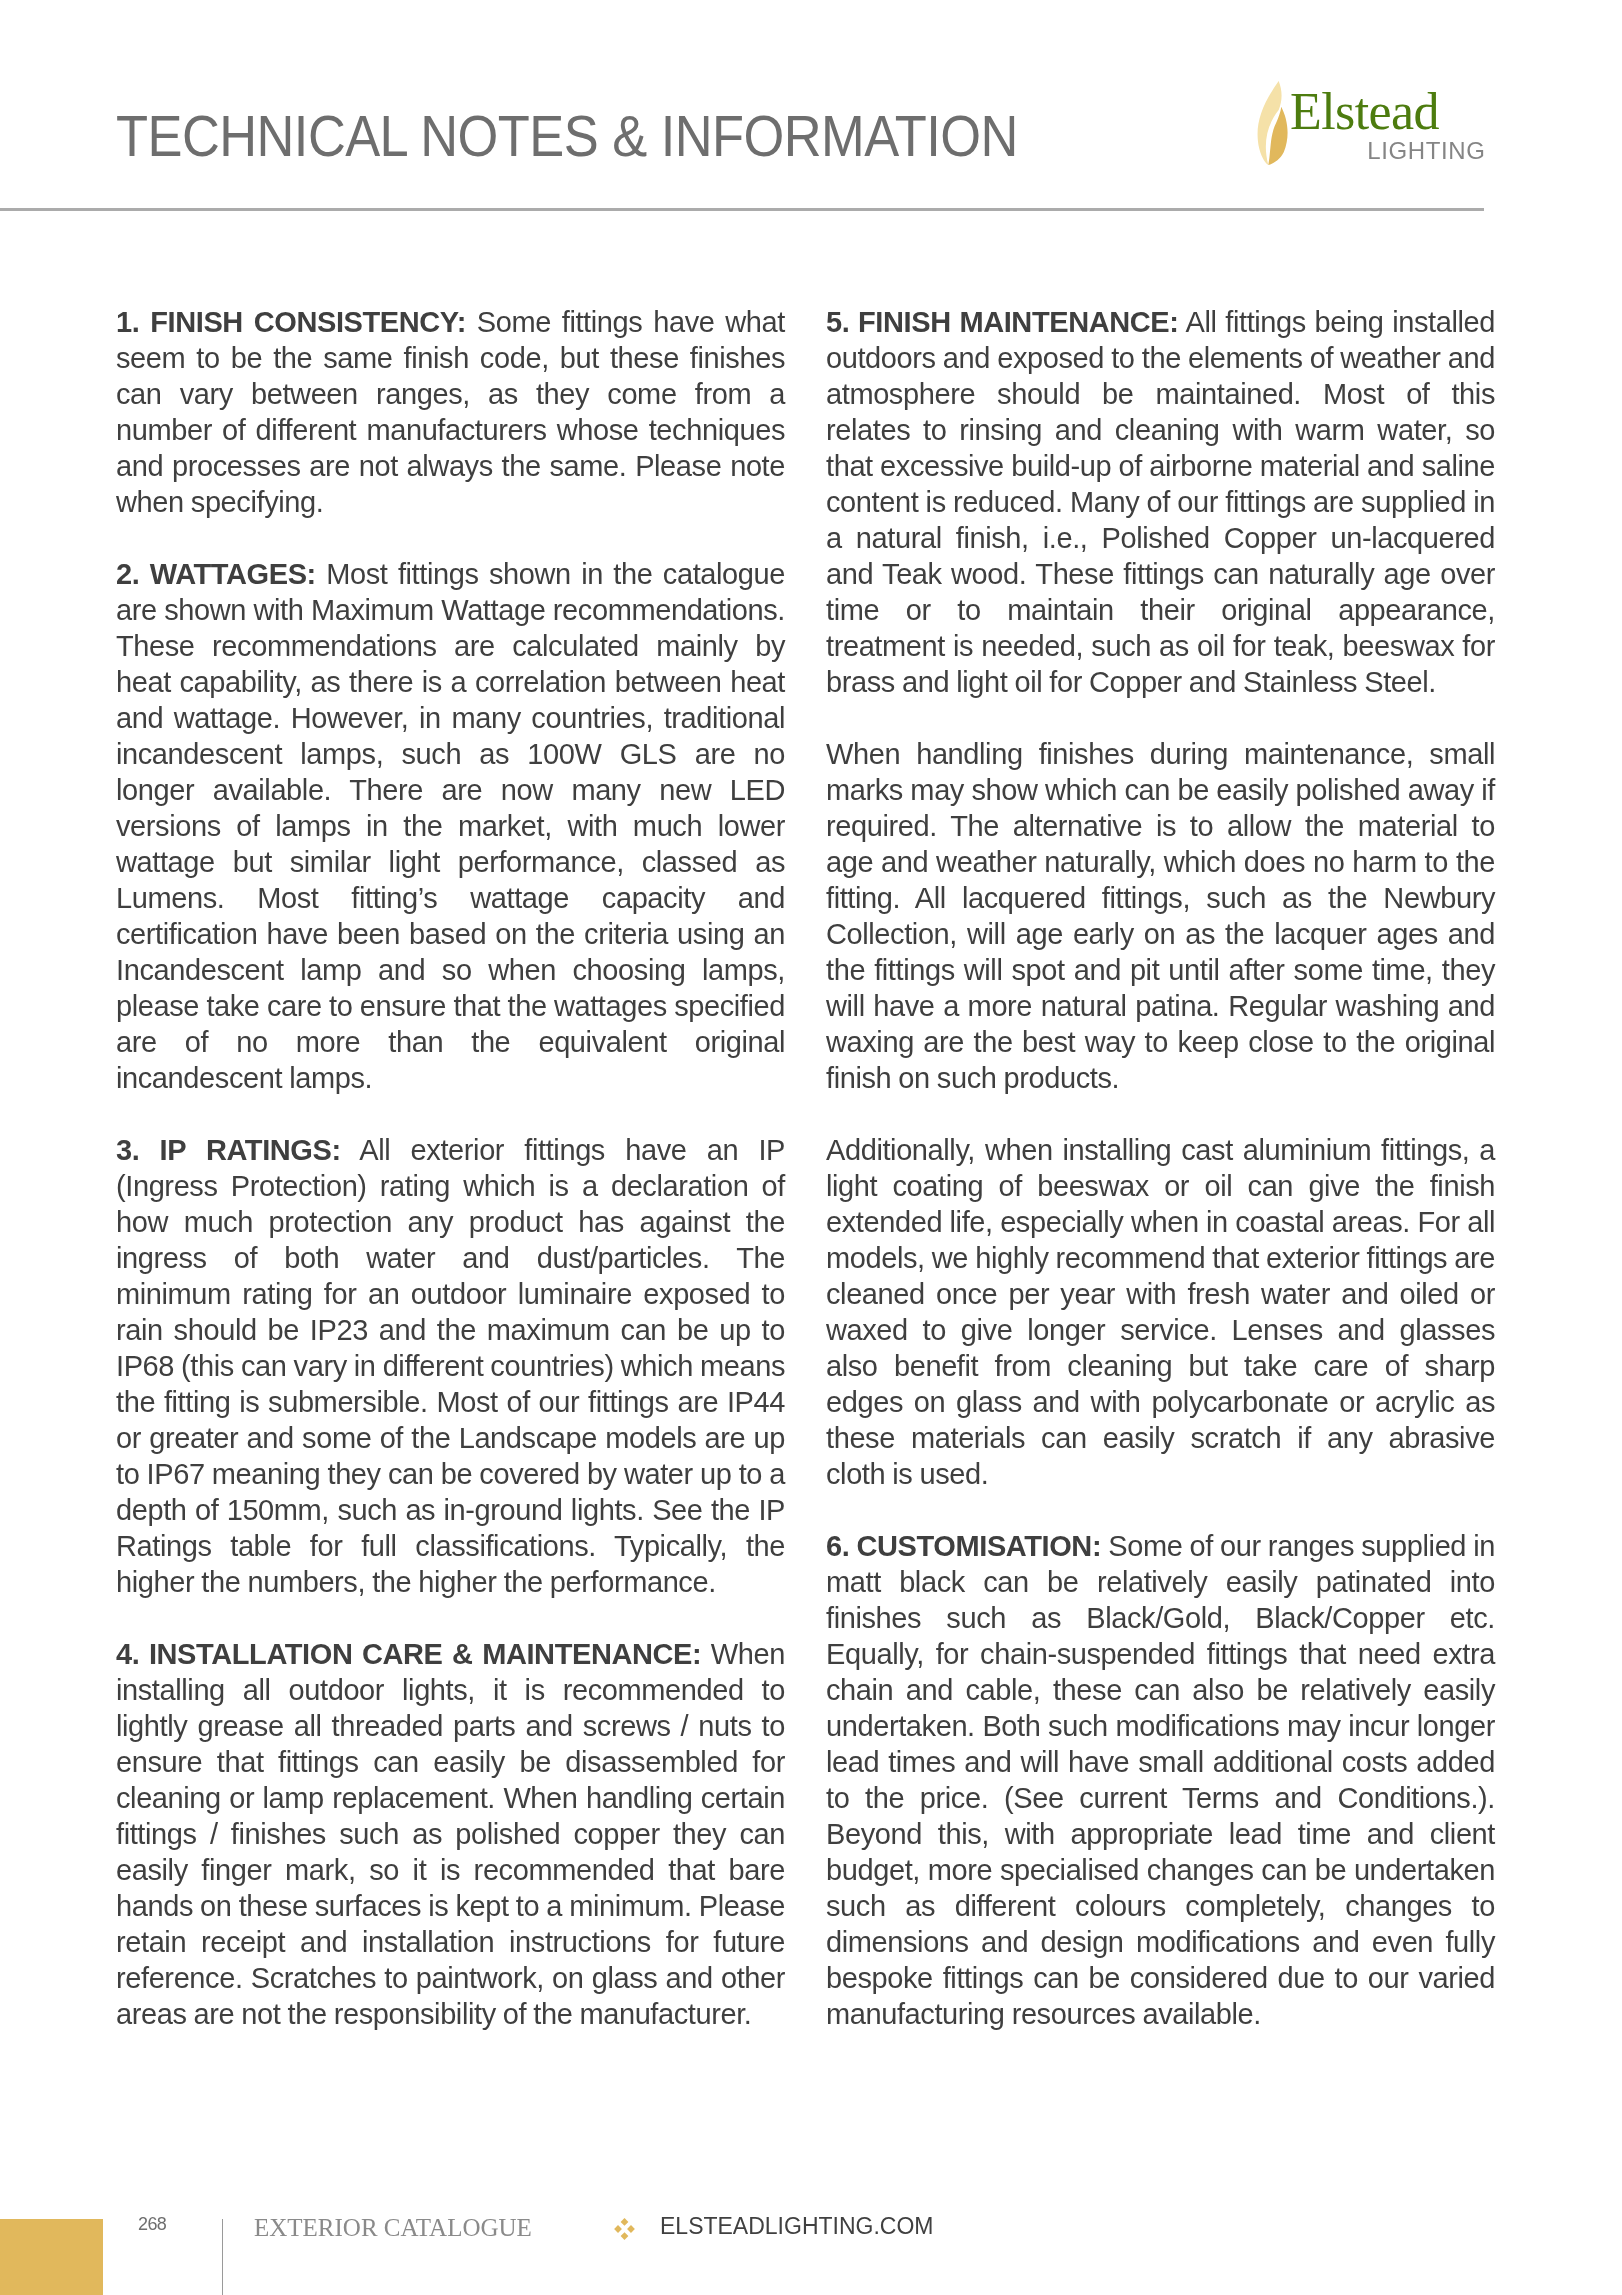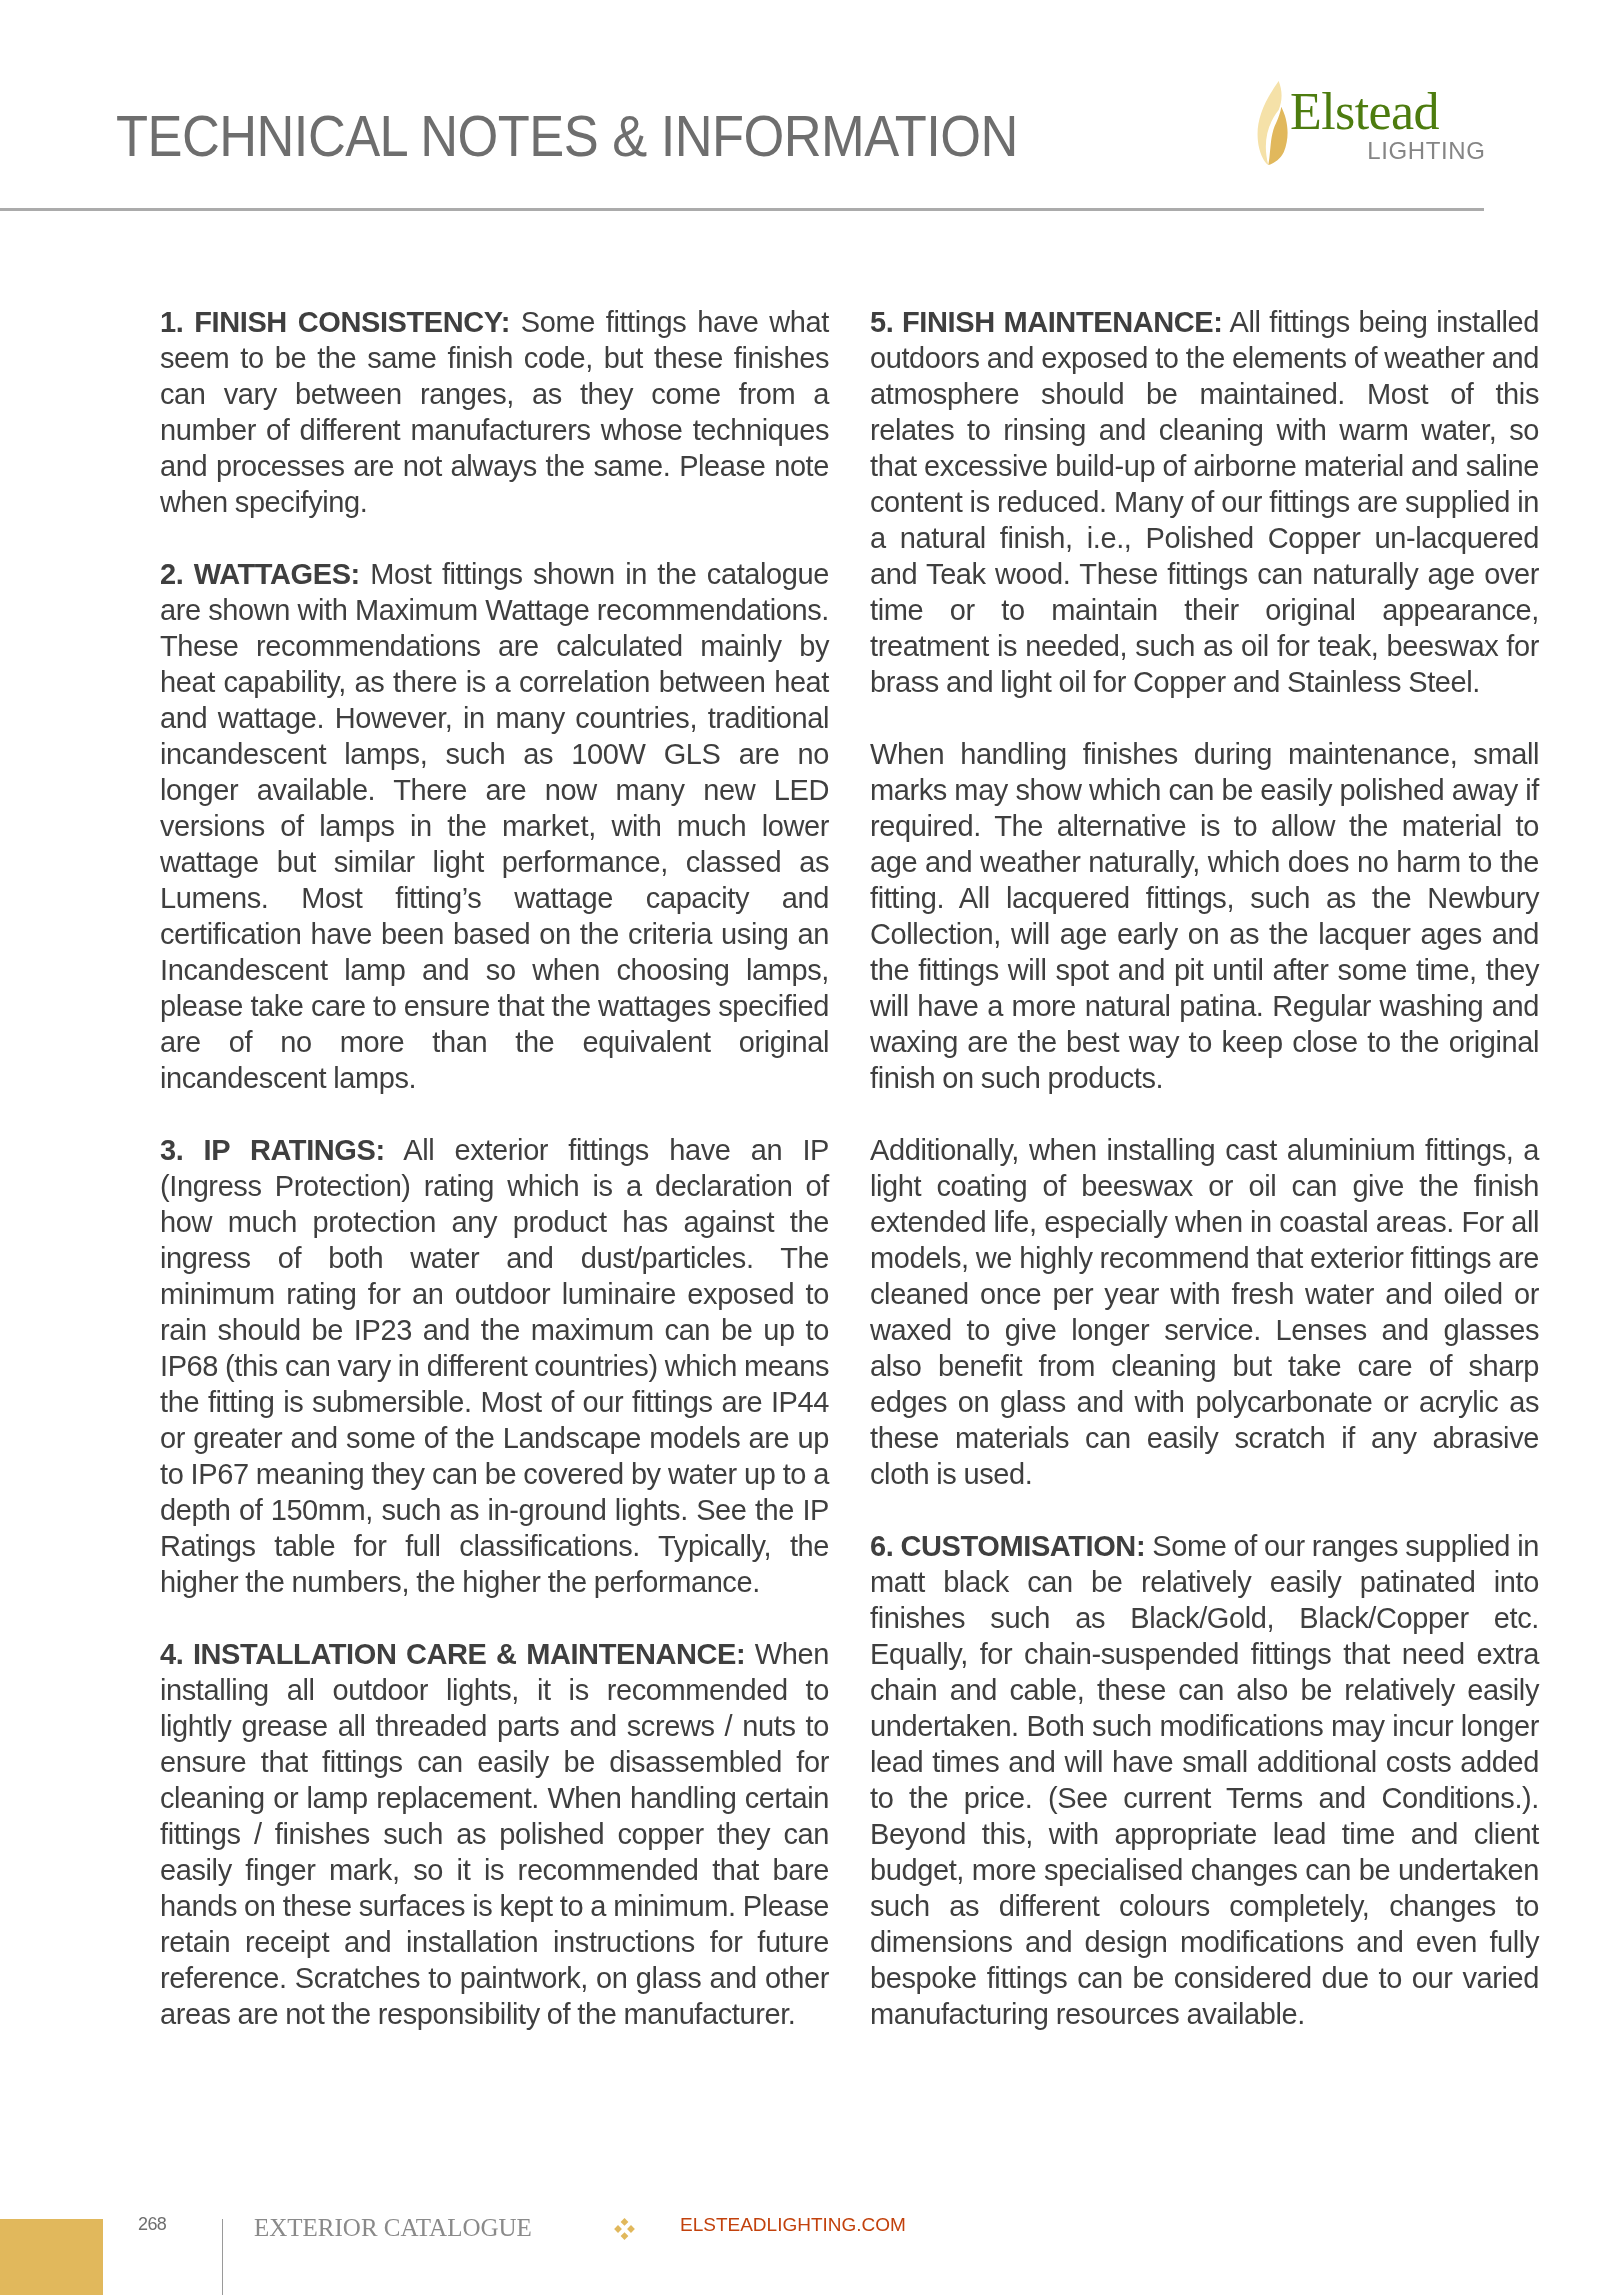--- a/index.html
+++ b/index.html
@@ -26,21 +26,21 @@
     position: absolute; right: 2.6px; top: 58px;
     font-size: 24px; color: #858585; letter-spacing: 0.6px; line-height: 1;
   }
   .header-rule {
     position: absolute; left: 0; top: 208px; width: 1484px; height: 2.6px;
     background: #ababab;
   }
   .col {
     position: absolute; top: 304px; width: 669px;
     font-size: 29px; line-height: 36px; text-align: justify;
-    letter-spacing: -0.4px; word-spacing: -0.6px; margin-left: 44px;
+    letter-spacing: -0.4px; word-spacing: -0.6px;
   }
   .col.left { left: 116px; }
   .col.right { left: 826px; }
   .col p { margin: 0 0 36px 0; }
   .col p .h { font-weight: bold; }
   .footer-block {
     position: absolute; left: 0; top: 2219px; width: 103px; height: 76px;
     background: #e1b85c;
   }
   .footer-divider {
@@ -54,22 +54,22 @@
   .footer-cat {
     position: absolute; left: 254px; top: 2215px;
     font-size: 25px; color: #8a8a8a; letter-spacing: 0px; line-height: 1;
     white-space: nowrap;
     font-family: Liberation Serif, serif;
   }
   .footer-diamond {
     position: absolute; left: 614px; top: 2218px; width: 21px; height: 22px;
   }
   .footer-site {
-    position: absolute; left: 680px; top: 2215px;
-    font-size: 19px; color: #c2410c; line-height: 1; white-space: nowrap;
+    position: absolute; left: 660px; top: 2215px;
+    font-size: 23px; color: #404040; line-height: 1; white-space: nowrap;
   }
 </style>
 </head>
 <body>
 
 <h1 class="page-title">TECHNICAL NOTES &amp; INFORMATION</h1>
 
 <div class="logo">
   <svg class="flame" viewBox="0 0 60 130">
     <path d="M38 0 C10 40 0 70 8 105 C12 120 18 128 22 130 C14 100 18 70 38 45 C44 30 44 15 38 0 Z" fill="#f5e1a8"></path>

